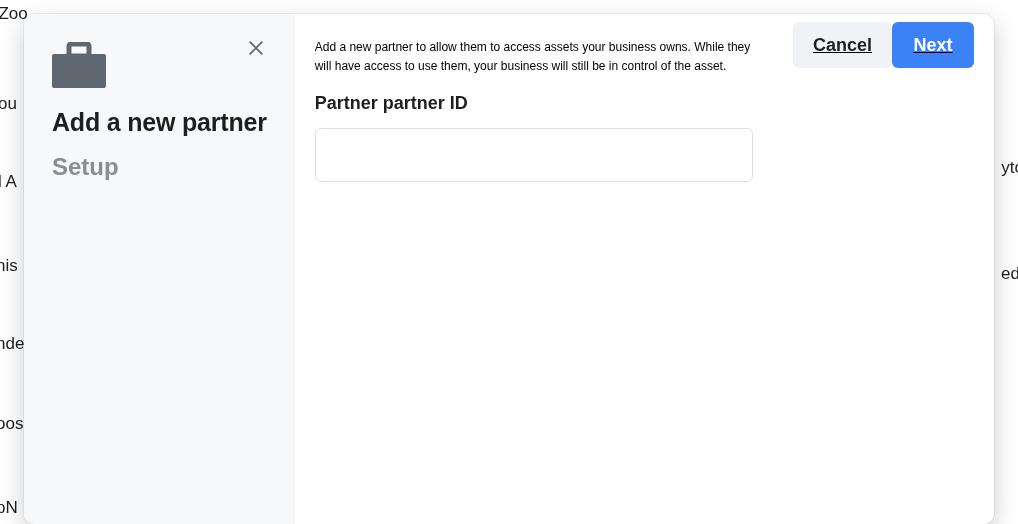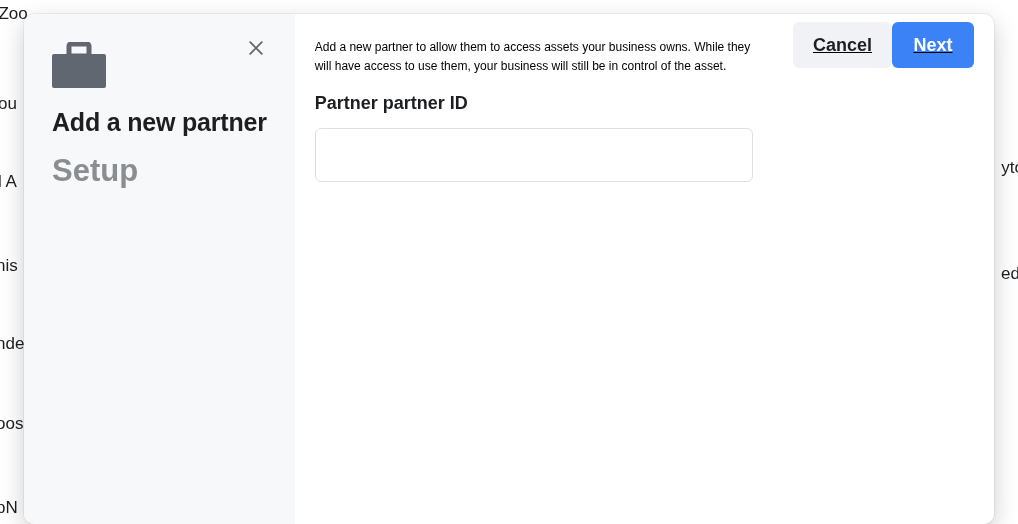--- a/index.html
+++ b/index.html
@@ -45,21 +45,21 @@
     }
     .modal-title {
       margin-top: 20px;
       font-size: 25px;
       font-weight: 700;
       color: #1c1e21;
       letter-spacing: -0.2px;
     }
     .modal-subtitle {
       margin-top: 16px;
-      font-size: 31px;
+      font-size: 24px;
       font-weight: 600;
       color: #8a8d91;
     }
     .close-button {
       position: absolute;
       top: 18px;
       right: 22px;
       width: 34px;
       height: 34px;
       background: transparent;

